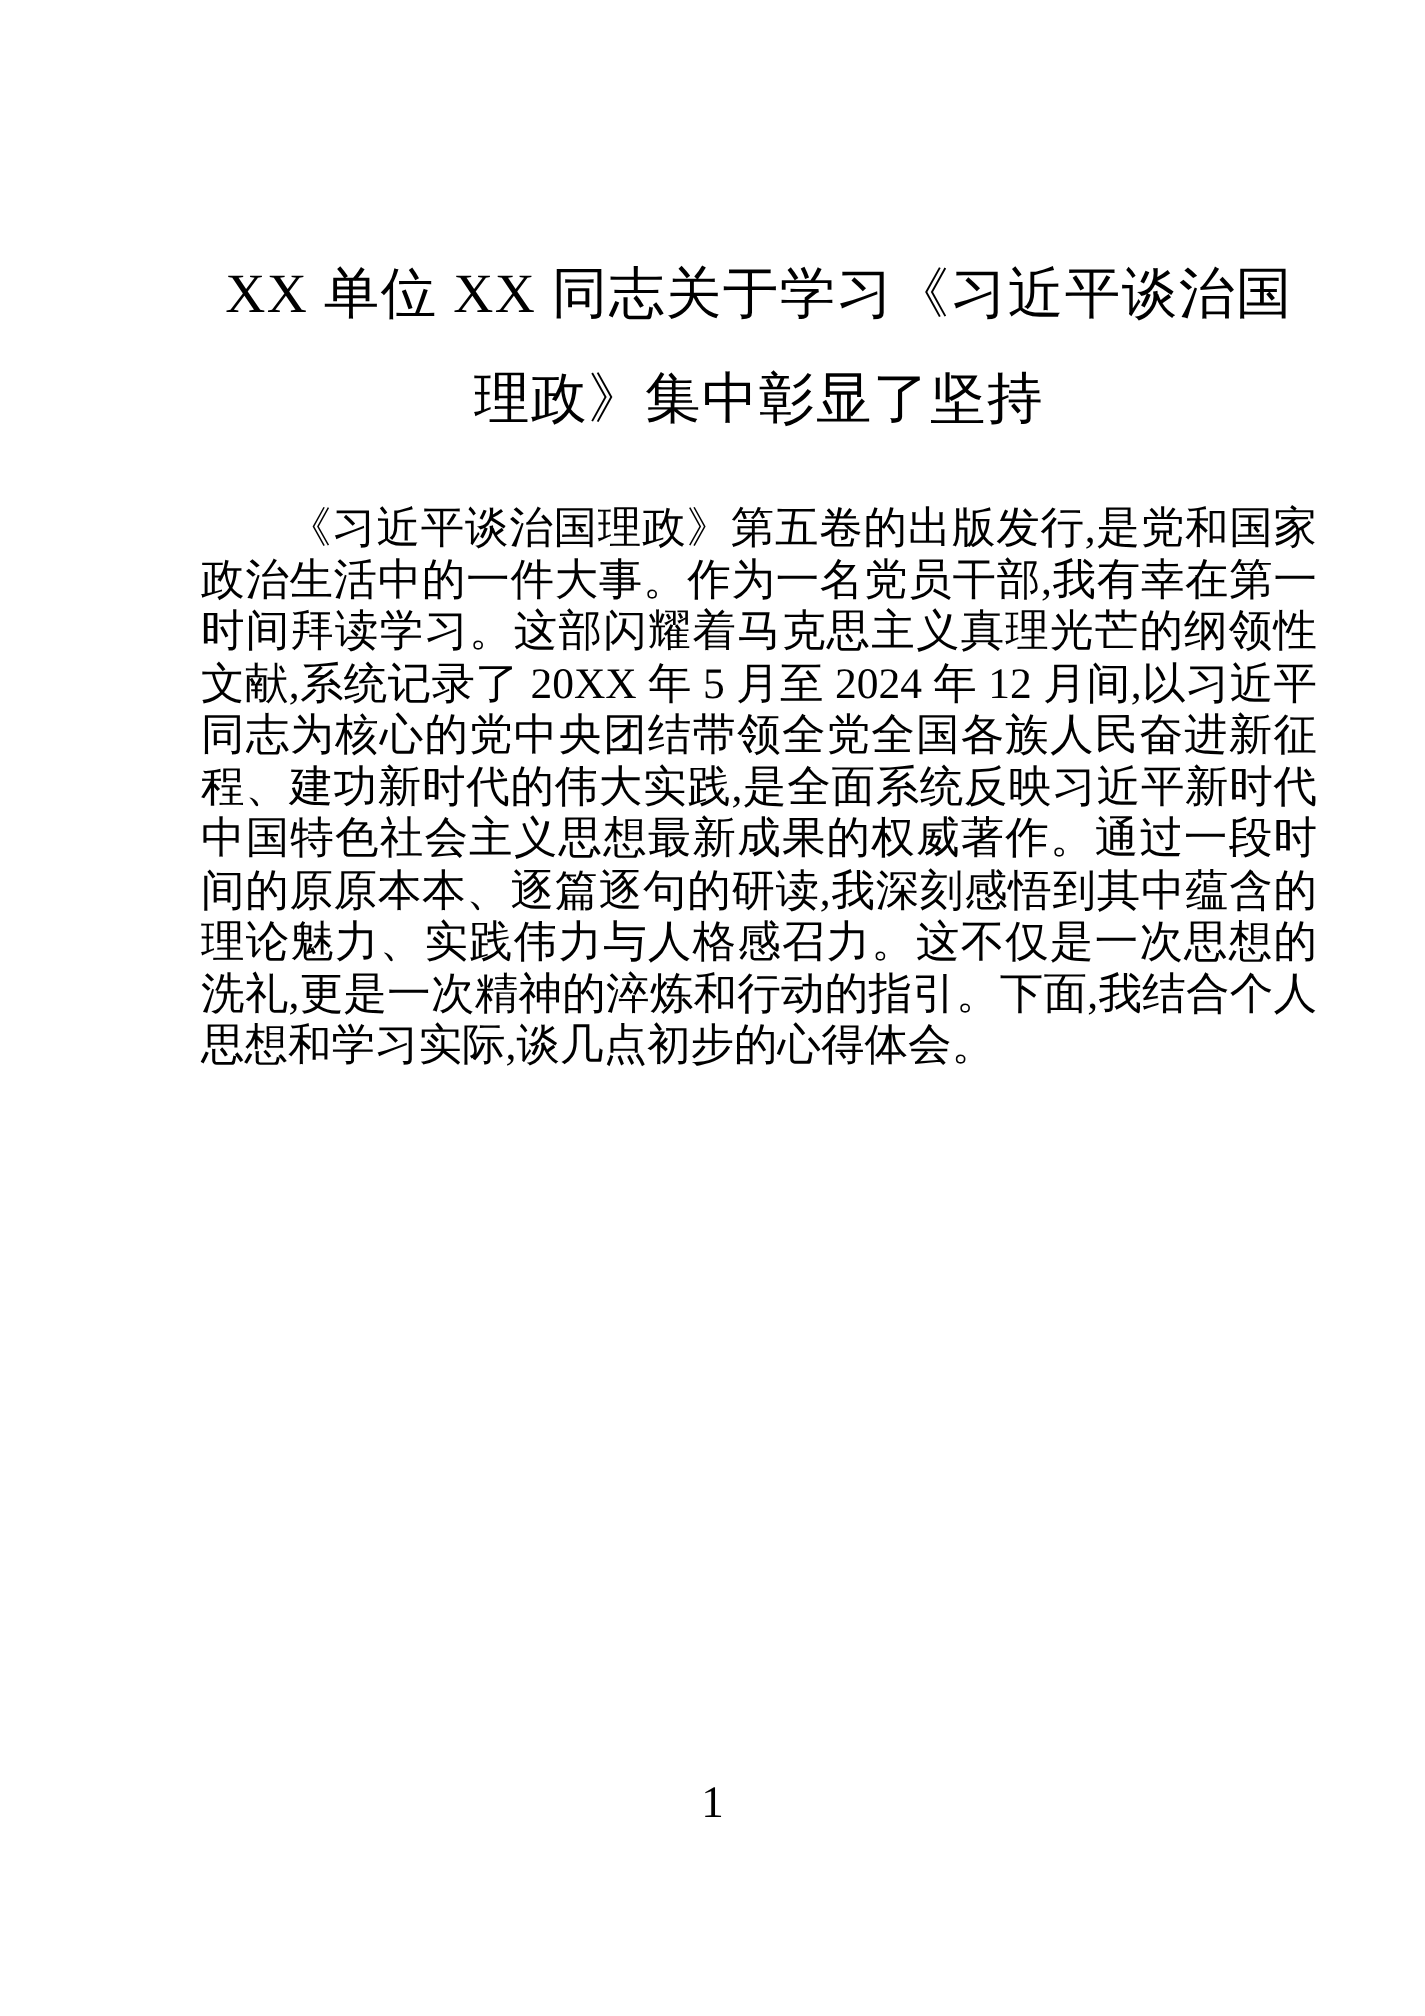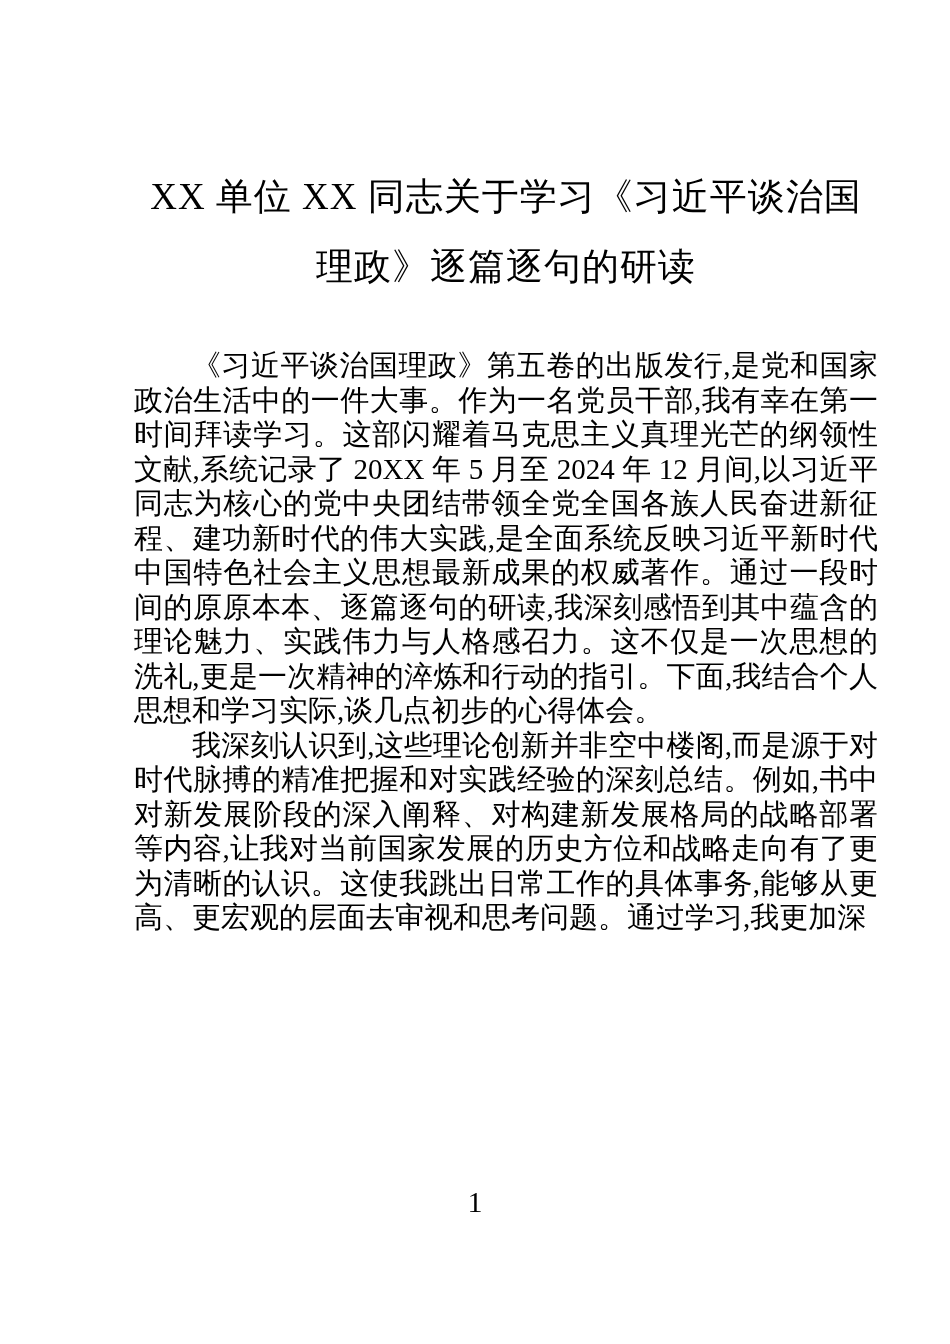--- a/index.html
+++ b/index.html
@@ -21,21 +21,21 @@
   .doc-title {
     margin: 0;
     font-weight: normal;
     font-size: 37px;
     line-height: 70px;
     text-align: center;
     letter-spacing: 1px;
     font-family: "Liberation Serif", sans-serif;
   }
   .doc-body {
-    margin-top: 46px;
+    margin-top: 33px;
     font-size: 29px;
     line-height: 34.5px;
     text-align: justify;
     font-family: "Liberation Serif", sans-serif;
   }
   .para {
     margin: 0;
     padding: 0;
     text-indent: 2em;
   }
@@ -50,23 +50,22 @@
     font-family: "Liberation Serif", serif;
   }
 </style>
 </head>
 <body>
 
 <div class="page">
 
   <h1 class="doc-title">
     <div>XX 单位 XX 同志关于学习《习近平谈治国</div>
-    <div>理政》逐篇逐句的研读</div>
+    <div>理政》集中彰显了坚持</div>
   </h1>
 
   <div class="doc-body">
     <p class="para">《习近平谈治国理政》第五卷的出版发行,是党和国家政治生活中的一件大事。作为一名党员干部,我有幸在第一时间拜读学习。这部闪耀着马克思主义真理光芒的纲领性文献,系统记录了 20XX 年 5 月至 2024 年 12 月间,以习近平同志为核心的党中央团结带领全党全国各族人民奋进新征程、建功新时代的伟大实践,是全面系统反映习近平新时代中国特色社会主义思想最新成果的权威著作。通过一段时间的原原本本、逐篇逐句的研读,我深刻感悟到其中蕴含的理论魅力、实践伟力与人格感召力。这不仅是一次思想的洗礼,更是一次精神的淬炼和行动的指引。下面,我结合个人思想和学习实际,谈几点初步的心得体会。</p>
-    <p class="para">我深刻认识到,这些理论创新并非空中楼阁,而是源于对时代脉搏的精准把握和对实践经验的深刻总结。例如,书中对新发展阶段的深入阐释、对构建新发展格局的战略部署等内容,让我对当前国家发展的历史方位和战略走向有了更为清晰的认识。这使我跳出日常工作的具体事务,能够从更高、更宏观的层面去审视和思考问题。通过学习,我更加深</p>
   </div>
 
   <div class="page-number">1</div>
 
 </div>
 
 </body></html>

